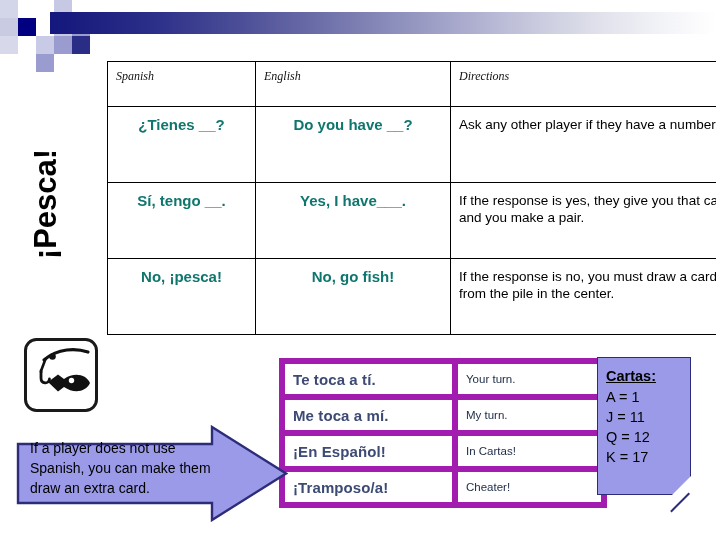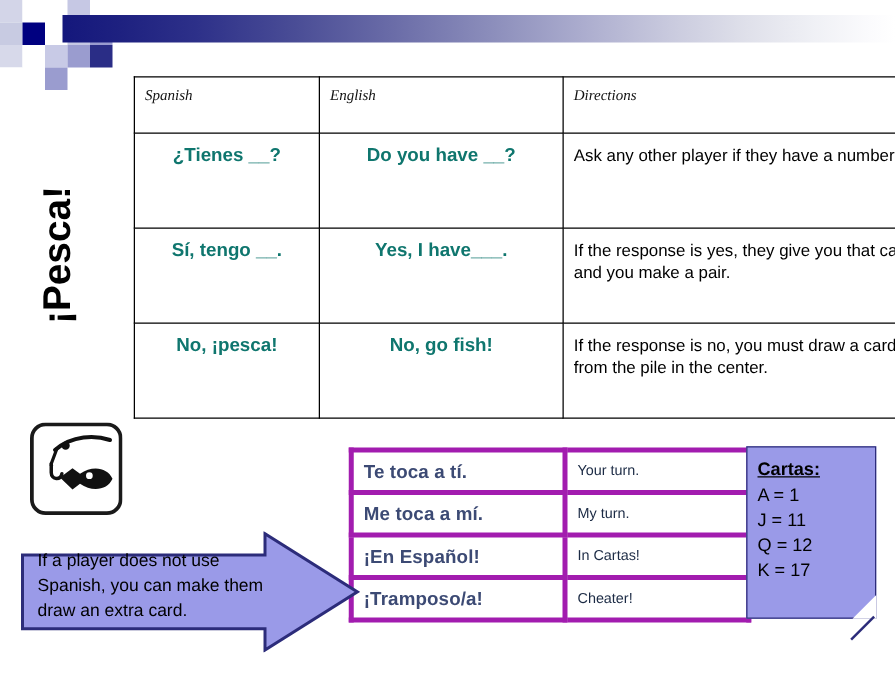--- a/index.html
+++ b/index.html
@@ -115,21 +115,21 @@
   
   #phrases-table {
     position: absolute;
     left: 279px;
     top: 358px;
     width: 278px;
     border-collapse: collapse;
     table-layout: fixed;
   }
   #phrases-table td {
-    border: 4px solid #a21caf;
+    border: 6px solid #a21caf;
     height: 30px;
     padding: 0 8px;
     vertical-align: middle;
   }
   #phrases-table .pcol-sp { width: 151px; }
   #phrases-table .pcol-en { width: 127px; }
   #phrases-table td.sp {
     font-size: 15px;
     font-weight: bold;
     color: #3c4a74;
@@ -139,21 +139,21 @@
     font-size: 11.5px;
     font-weight: normal;
     color: #1b2a44;
   }
 
   
   #cartas-note {
     position: absolute;
     left: 597px;
     top: 357px;
-    width: 104px;
+    width: 94px;
     height: 138px;
     background: #9a9ae8;
     border: 1px solid #2c2c7a;
     box-sizing: border-box;
   }
   #cartas-note .fold {
     position: absolute;
     right: -1px;
     bottom: -1px;
     width: 0; height: 0;

